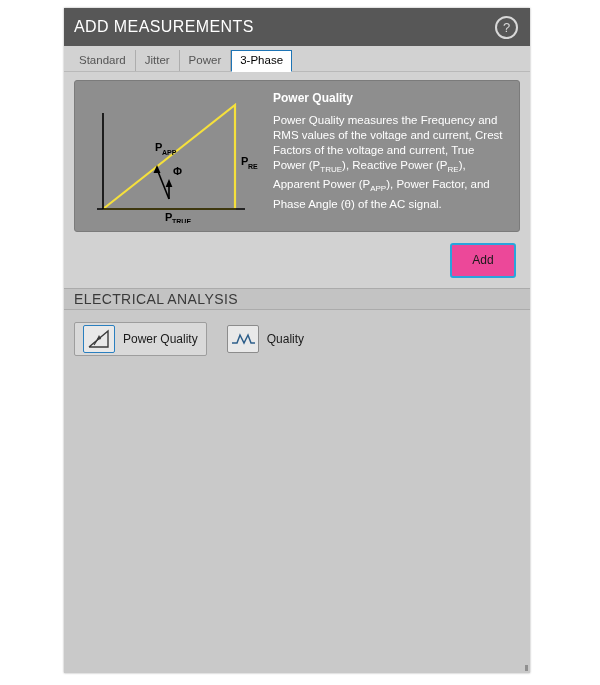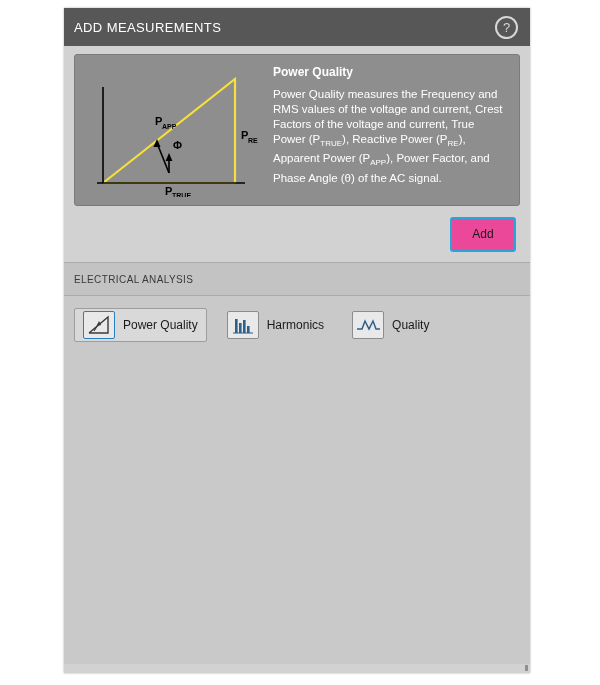--- a/index.html
+++ b/index.html
@@ -27,21 +27,21 @@
     height: 38px;
     background: #575757;
     display: flex;
     align-items: center;
     justify-content: space-between;
     padding: 0 12px 0 10px;
     box-sizing: border-box;
   }
   .titlebar .title {
     color: #ffffff;
-    font-size: 13px;
+    font-size: 16px;
     letter-spacing: 0.4px;
   }
   .help-btn {
     width: 23px;
     height: 23px;
     border-radius: 50%;
     border: 2px solid #d8d8d8;
     color: #d8d8d8;
     font-size: 13px;
     display: flex;
@@ -132,26 +132,26 @@
     align-items: center;
     justify-content: center;
     cursor: pointer;
   }
 
   
   .section-header {
     background: #c3c3c3;
     border-top: 1px solid #ababab;
     border-bottom: 1px solid #ababab;
-    height: 34px;
+    height: 22px;
     display: flex;
     align-items: center;
     padding-left: 10px;
     box-sizing: border-box;
-    font-size: 10px;
+    font-size: 14px;
     color: #3a3a3a;
     letter-spacing: 0.4px;
   }
 
   
   .list-area {
     background: #c9c9c9;
     height: 368px;
     padding: 12px 10px 0 10px;
     box-sizing: border-box;
@@ -206,20 +206,26 @@
 </head>
 <body>
 
 <div id="app">
 
   <div class="titlebar">
     <span class="title">ADD MEASUREMENTS</span>
     <span class="help-btn">?</span>
   </div>
 
+  <div class="tabs">
+    <div class="tab">Standard</div>
+    <div class="tab">Jitter</div>
+    <div class="tab">Power</div>
+    <div class="tab active">3-Phase</div>
+  </div>
 
   <div class="desc-wrap">
     <div class="desc-panel">
 
       <div class="graphic">
         <svg width="178" height="132" viewBox="0 0 178 132">
 
           <polyline points="18,118 150,118 150,14 18,118" fill="none" stroke="#f5e03c" stroke-width="2.2"></polyline>
 
           <line x1="18" y1="118" x2="18" y2="22" stroke="#000000" stroke-width="1.6"></line>
@@ -264,32 +270,20 @@
       <span class="meas-icon">
         <svg width="30" height="26" viewBox="0 0 30 26">
           <polyline points="5,21 24,21 24,5 5,21" fill="none" stroke="#3b3b3b" stroke-width="1.4"></polyline>
           <line x1="10" y1="19" x2="15" y2="11" stroke="#3b3b3b" stroke-width="1.2"></line>
           <polygon points="15,9 12.6,14 17.2,13" fill="#3b3b3b"></polygon>
         </svg>
       </span>
       <span class="meas-label">Power Quality</span>
     </div>
 
-    <div class="meas-item">
-      <span class="meas-icon">
-        <svg width="30" height="26" viewBox="0 0 30 26">
-          <rect x="7" y="7" width="2.6" height="14" fill="#2e5f8a"></rect>
-          <rect x="11" y="11" width="2.6" height="10" fill="#2e5f8a"></rect>
-          <rect x="15" y="8" width="2.6" height="13" fill="#2e5f8a"></rect>
-          <rect x="19" y="14" width="2.6" height="7" fill="#2e5f8a"></rect>
-          <line x1="5" y1="21" x2="25" y2="21" stroke="#2e5f8a" stroke-width="1.2"></line>
-        </svg>
-      </span>
-      <span class="meas-label">Harmonics</span>
-    </div>
 
     <div class="meas-item">
       <span class="meas-icon">
         <svg width="30" height="26" viewBox="0 0 30 26">
           <polyline points="4,17 9,17 12,9 16,17 20,9 23,17 27,17" fill="none" stroke="#2e5f8a" stroke-width="1.5"></polyline>
         </svg>
       </span>
       <span class="meas-label">Quality</span>
     </div>
 

